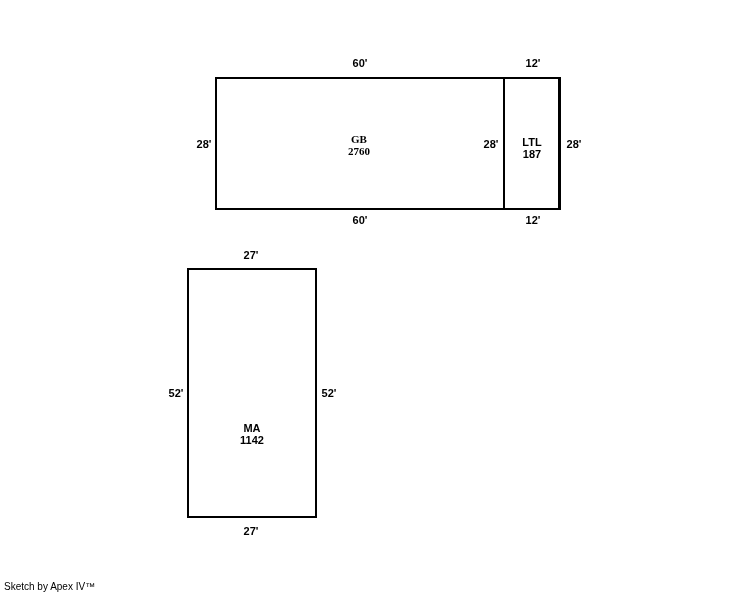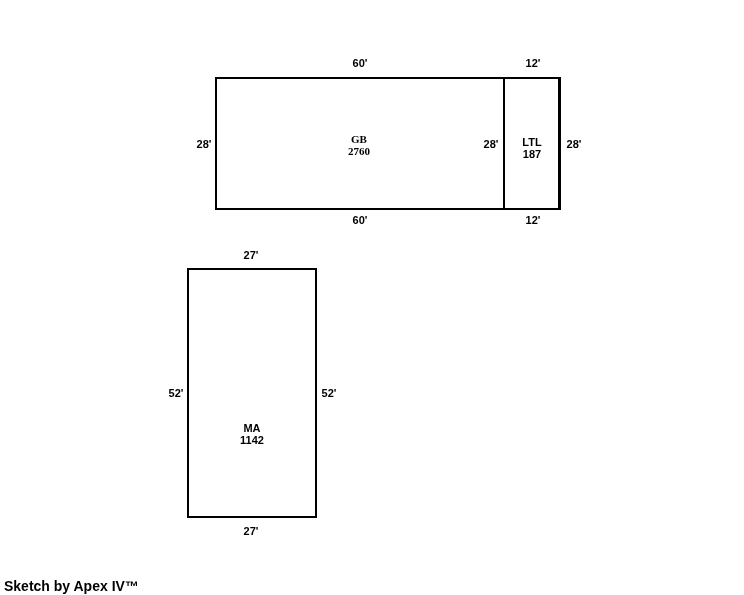--- a/index.html
+++ b/index.html
@@ -50,22 +50,22 @@
     font-size: 11px;
     font-weight: bold;
     line-height: 11px;
     text-align: center;
     white-space: nowrap;
   }
   .footer {
     position: absolute;
     left: 4px;
     top: 581px;
-    font-size: 14px;
-    font-weight: bold;
+    font-size: 10px;
+    font-weight: normal;
     line-height: 11px;
     white-space: nowrap;
   }
 </style>
 </head>
 <body>
 
 <div class="canvas">
 
 

